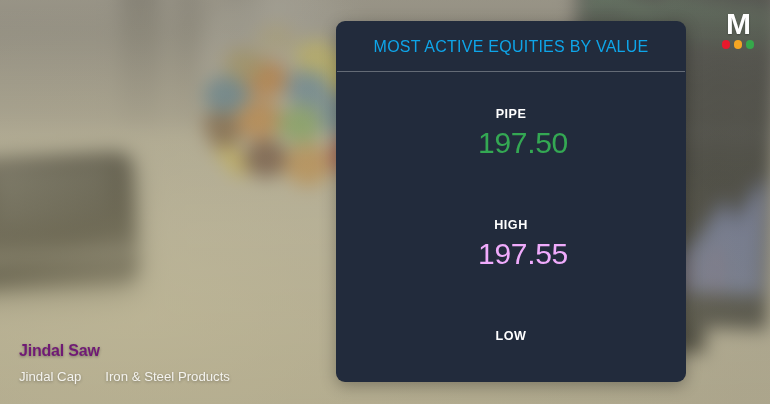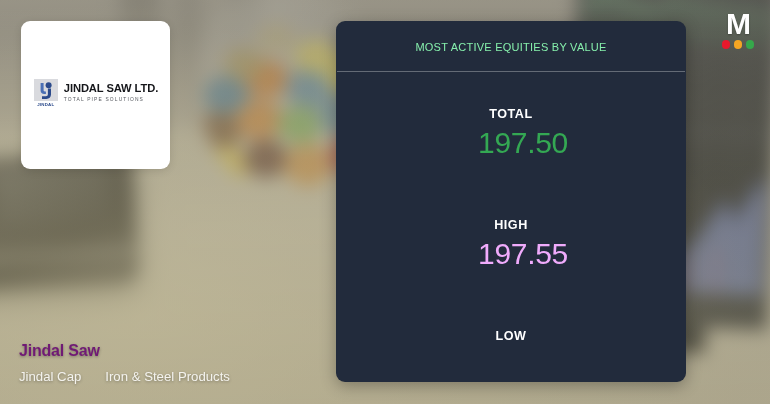--- a/index.html
+++ b/index.html
@@ -180,21 +180,21 @@
     position:absolute;
     left:336px; top:21px; width:350px; height:361px;
     background:#222b3c;
     border-radius:9px;
     box-shadow:0 4px 16px rgba(0,0,0,.30);
     overflow:hidden;
   }
   #card-title {
     height:50px;
     display:flex; align-items:center; justify-content:center;
-    font-size:11px; font-weight:normal; color:#86efac;
+    font-size:16px; font-weight:normal; color:#0ea5e9;
     letter-spacing:.25px;
     padding-top:2px;
   }
   #card-divider {
     height:1px;
     background:rgba(255,255,255,.30);
     margin:0 1px;
   }
   #metrics {
     height:310px;
@@ -296,54 +296,36 @@
       </div>
 
       <div class="stylus">
         <div class="stylus-band"></div>
       </div>
     </div>
     <div id="bg-tint"></div>
     <div id="bg-tint2"></div>
   </div>
 
-  <div id="logo-card">
-    <div id="logo-wrap">
-      <div class="logo-mark">
-        <div class="logo-mark-sq" style="background: rgb(217, 218, 222);">
-          <svg width="20" height="19" viewBox="0 0 20 19">
-            <circle cx="12.6" cy="4.2" r="3.0" fill="#2b4a8b"></circle>
-            <path d="M11.9 7.4 h3.1 v6.2 c0 2.6 -1.9 4.3 -4.6 4.3 h-4.4 v-2.7 h3.9 c1.3 0 2.0 -0.7 2.0 -1.9 z" fill="#2b4a8b"></path>
-            <path d="M4.6 2.0 h3.0 v7.0 c0 1.0 0.4 1.4 1.3 1.4 h1.0 v2.6 h-1.6 c-2.4 0 -3.7 -1.2 -3.7 -3.5 z" fill="#4a6fb5"></path>
-          </svg>
-        </div>
-        <div class="logo-mark-name" style="color: rgb(43, 74, 139);">JINDAL</div>
-      </div>
-      <div class="logo-text">
-        <div class="logo-title">JINDAL SAW LTD.</div>
-        <div class="logo-sub">TOTAL PIPE SOLUTIONS</div>
-      </div>
-    </div>
-  </div>
 
   <div id="company">
     <div id="company-name">Jindal Saw</div>
     <div id="company-meta">
       <span id="company-cap">Jindal Cap</span>
       <span id="company-sector">Iron &amp; Steel Products</span>
     </div>
   </div>
 
   <div id="data-card" style="background: rgb(34, 43, 60);">
     <div id="card-title">MOST ACTIVE EQUITIES BY VALUE</div>
     <div id="card-divider"></div>
     <div id="metrics">
 
       <div class="metric">
-        <div class="metric-label">TOTAL</div>
+        <div class="metric-label">PIPE</div>
         <div class="metric-value up" style="color: rgb(52, 168, 83);">197.50</div>
       </div>
 
       <div class="metric">
         <div class="metric-label">HIGH</div>
         <div class="metric-value up" style="color: #f0abfc;">197.55</div>
       </div>
 
       <div class="metric">
         <div class="metric-label">LOW</div>

